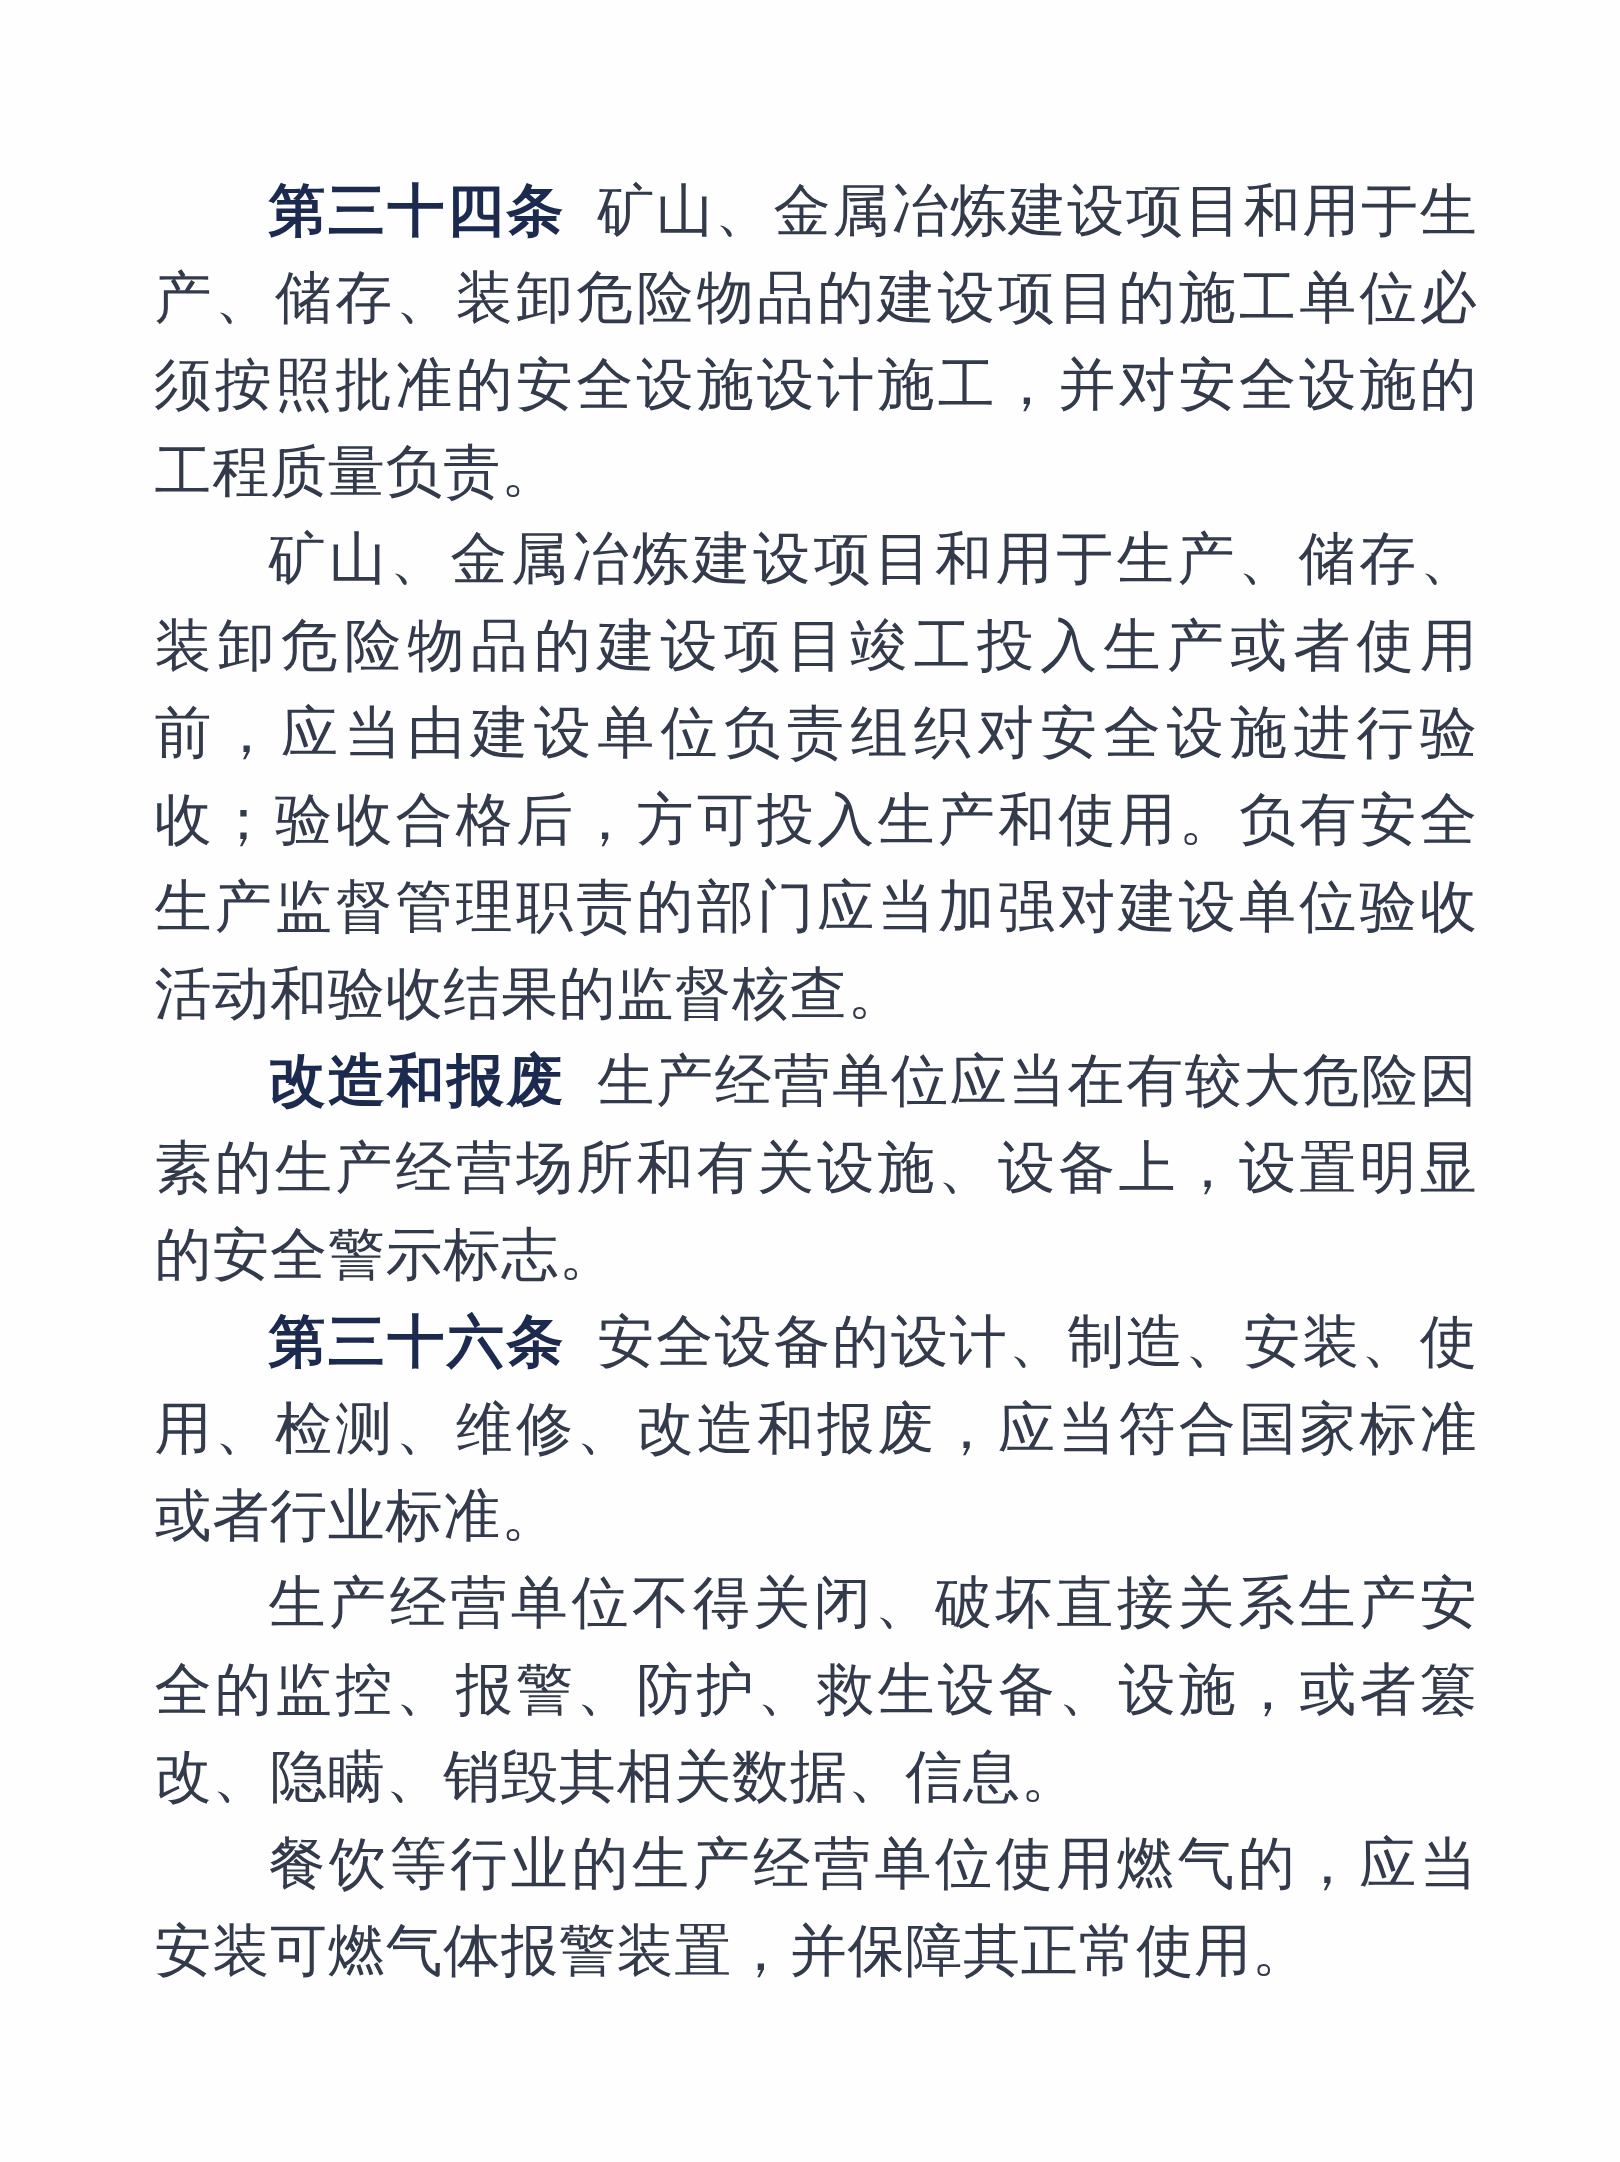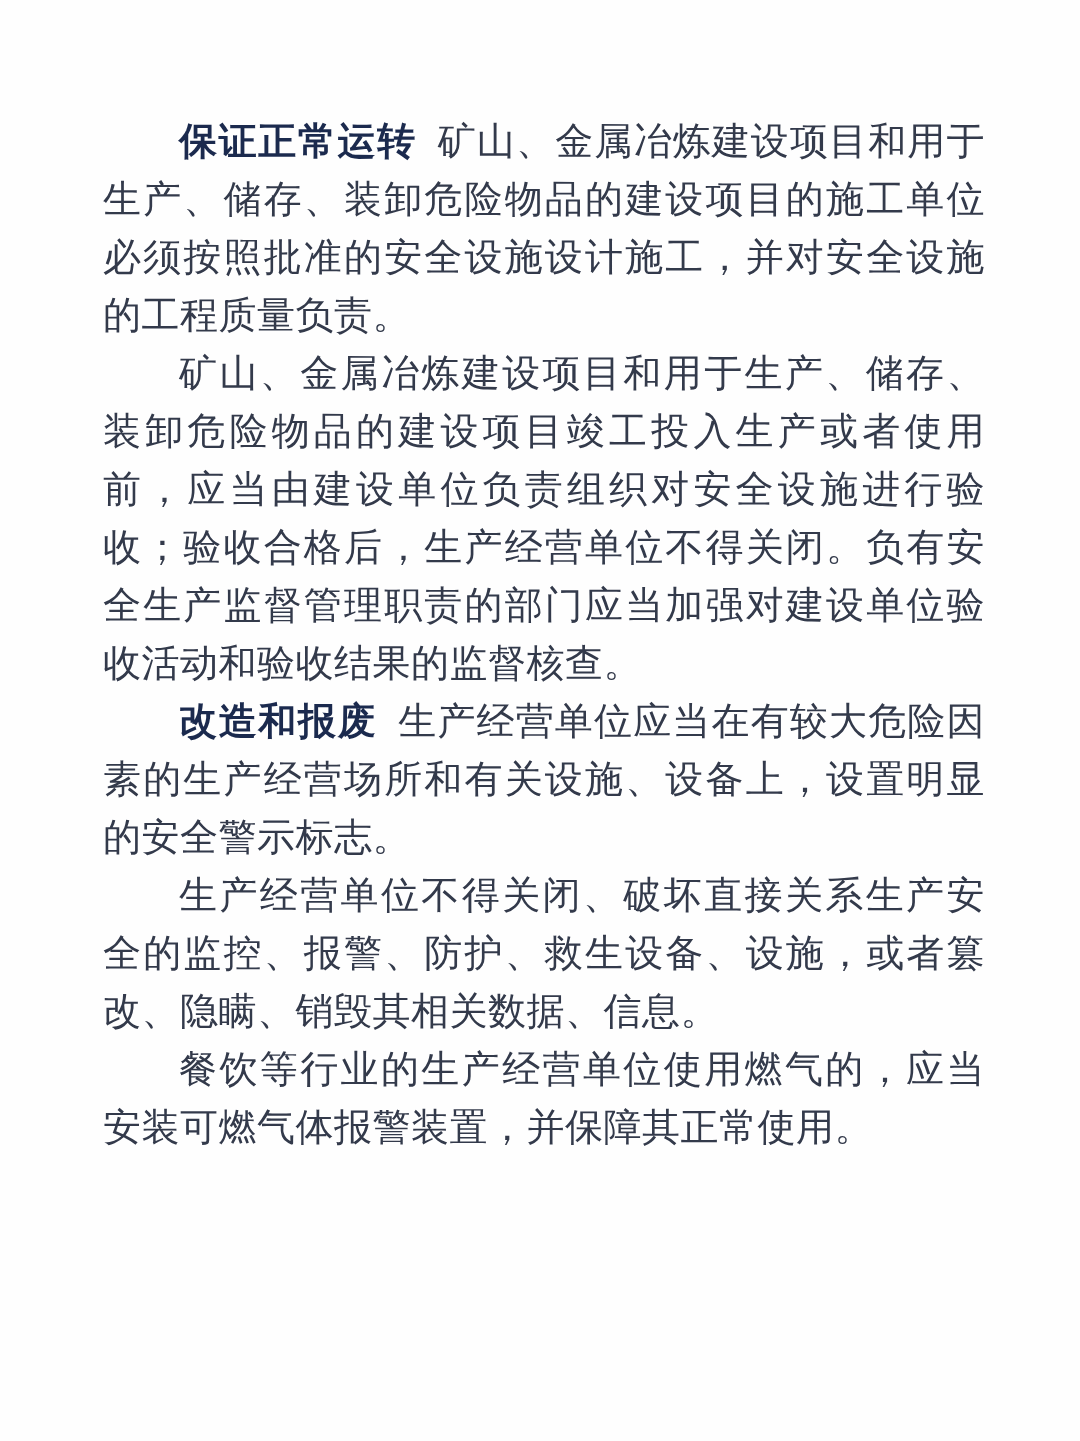--- a/index.html
+++ b/index.html
@@ -37,26 +37,27 @@
     color: var(--heading-color, #1b2a4e);
     margin-right: 0.55em;
     letter-spacing: 1px;
   }
 </style>
 </head>
 <body>
 
 <div class="page" style="--page-bg: #fefefe; --body-color: #333a4b; --heading-color: #1b2a4e;">
   <div class="doc-body" id="doc-body">
-  <p class="para"><span class="article-no">保证正常运转</span><span class="para-text">矿山、金属冶炼建设项目和用于生产、储存、装卸危险物品的建设项目的施工单位必须按照批准的安全设施设计施工，并对安全设施的工程质量负责。</span></p>
+  <p class="para"><span class="article-no">第三十四条</span><span class="para-text">矿山、金属冶炼建设项目和用于生产、储存、装卸危险物品的建设项目的施工单位必须按照批准的安全设施设计施工，并对安全设施的工程质量负责。</span></p>
 
-  <p class="para"><span class="para-text">矿山、金属冶炼建设项目和用于生产、储存、装卸危险物品的建设项目竣工投入生产或者使用前，应当由建设单位负责组织对安全设施进行验收；验收合格后，生产经营单位不得关闭。负有安全生产监督管理职责的部门应当加强对建设单位验收活动和验收结果的监督核查。</span></p>
+  <p class="para"><span class="para-text">矿山、金属冶炼建设项目和用于生产、储存、装卸危险物品的建设项目竣工投入生产或者使用前，应当由建设单位负责组织对安全设施进行验收；验收合格后，方可投入生产和使用。负有安全生产监督管理职责的部门应当加强对建设单位验收活动和验收结果的监督核查。</span></p>
 
   <p class="para"><span class="article-no">改造和报废</span><span class="para-text">生产经营单位应当在有较大危险因素的生产经营场所和有关设施、设备上，设置明显的安全警示标志。</span></p>
 
+  <p class="para"><span class="article-no">第三十六条</span><span class="para-text">安全设备的设计、制造、安装、使用、检测、维修、改造和报废，应当符合国家标准或者行业标准。</span></p>
 
 
   <p class="para"><span class="para-text">生产经营单位不得关闭、破坏直接关系生产安全的监控、报警、防护、救生设备、设施，或者篡改、隐瞒、销毁其相关数据、信息。</span></p>
 
   <p class="para"><span class="para-text">餐饮等行业的生产经营单位使用燃气的，应当安装可燃气体报警装置，并保障其正常使用。</span></p>
 
 </div>
 </div>
 
 </body></html>

